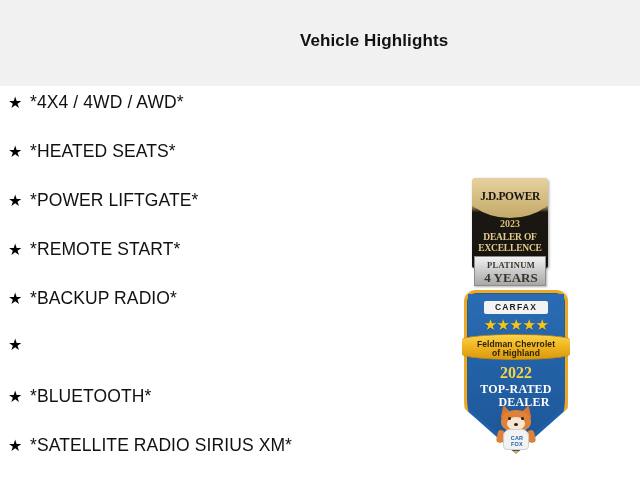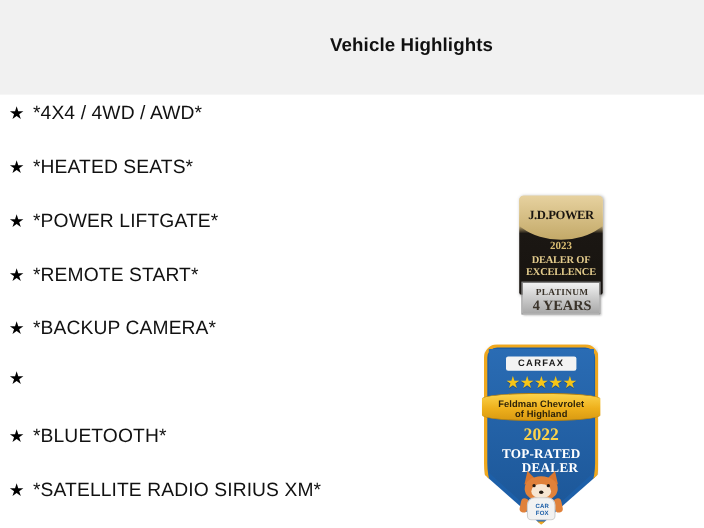--- a/index.html
+++ b/index.html
@@ -202,25 +202,24 @@
     font-family: "Liberation Serif", serif;
     color: #3a332a;
     font-weight: bold;
   }
   .jdp-plat  { top: 3px;  font-size: 8.5px; letter-spacing: 0.3px; }
   .jdp-years { top: 13px; font-size: 13px; }
 
   
   .cfx {
     position: absolute;
-    left: 440px;
+    left: 464px;
     top: 290px;
     width: 104px;
     height: 164px;
-    margin-top: 23px;
   }
 
   .cfx-shield {
     position: absolute;
     left: 0; top: 0;
     width: 104px;
     height: 164px;
     background: #1d5fa8;
     border: 3px solid #f0a81e;
     border-radius: 12px 12px 46% 46% / 12px 12px 34% 34%;
@@ -409,21 +408,21 @@
     <div class="hl-row">
       <span class="hl-star">★</span>
       <span class="hl-text">*POWER LIFTGATE*</span>
     </div>
     <div class="hl-row">
       <span class="hl-star">★</span>
       <span class="hl-text">*REMOTE START*</span>
     </div>
     <div class="hl-row">
       <span class="hl-star">★</span>
-      <span class="hl-text">*BACKUP CAMERA*</span>
+      <span class="hl-text">*BACKUP RADIO*</span>
     </div>
     <div class="hl-row">
       <span class="hl-star">★</span>
     </div>
     <div class="hl-row">
       <span class="hl-star">★</span>
       <span class="hl-text">*BLUETOOTH*</span>
     </div>
     <div class="hl-row">
       <span class="hl-star">★</span>

